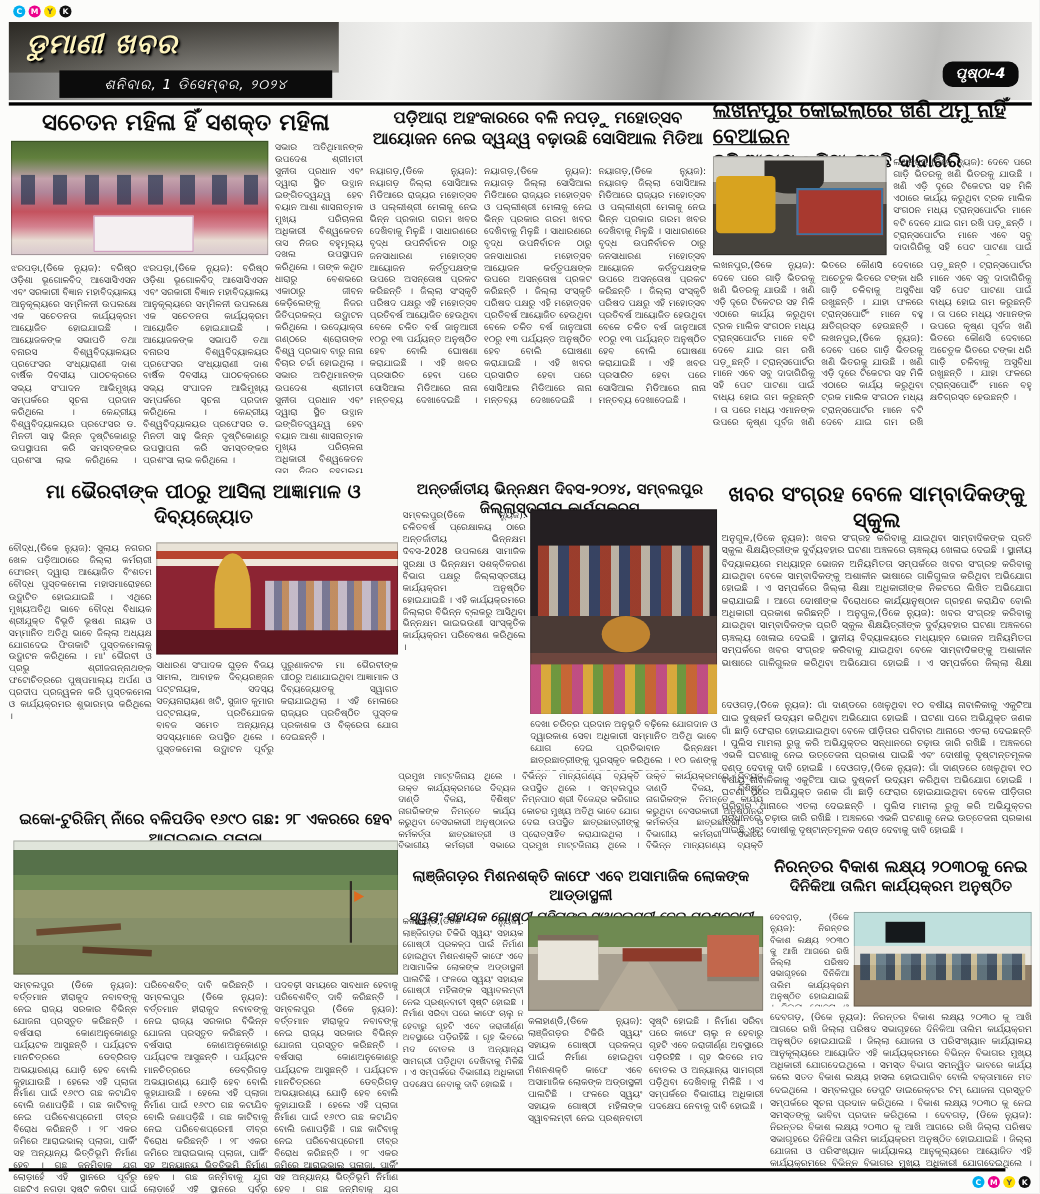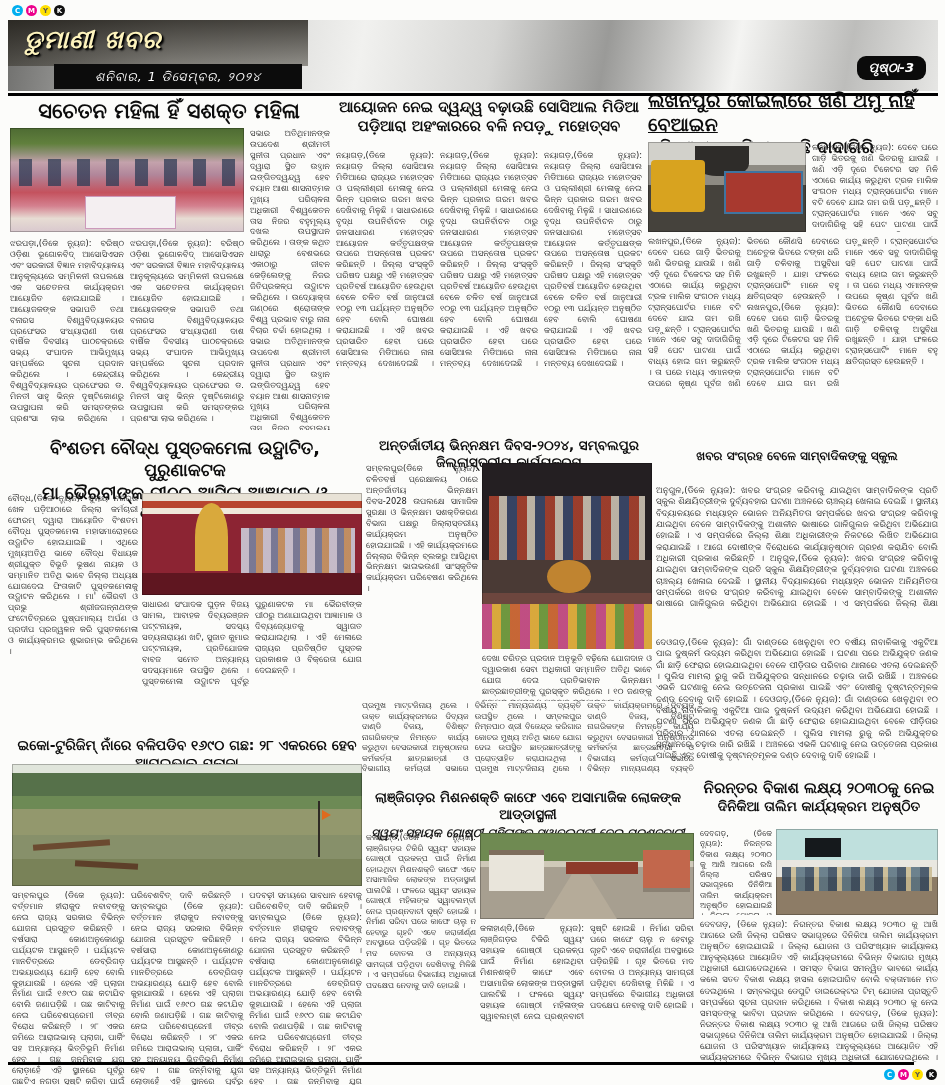--- a/index.html
+++ b/index.html
@@ -79,54 +79,53 @@
     <span class="dot c">C</span>
     <span class="dot m">M</span>
     <span class="dot y">Y</span>
     <span class="dot k">K</span>
   </div>
 
   <div class="abs masthead">
     <div class="abs mast-shade"></div>
     <div class="abs mast-logo">ଡୁମାଣୀ ଖବର</div>
     <div class="abs mast-datebar">ଶନିବାର, 1 ଡିସେମ୍ବର, ୨୦୨୪</div>
-    <div class="abs mast-badge">ପୃଷ୍ଠା-3</div>
+    <div class="abs mast-badge">ପୃଷ୍ଠା-4</div>
   </div>
   <div class="abs rule" style="left:8px;top:93px;width:930px;height:3px;"></div>
 
   <div class="article" style="left:8px;top:98px;width:322px;height:336px;">
     <div class="hl center" style="font-size:21px;">ସଚେତନ ମହିଳା ହିଁ ସଶକ୍ତ ମହିଳା</div>
     <div class="photo ph-a1" style="left:2px;top:30px;width:234px;height:104px;">
       <div class="people"></div>
       <div class="banner"></div>
     </div>
     <div class="abs bt" style="left:242px;top:30px;width:80px;height:302px;">ସଭାର ଅତିଥିମାନଙ୍କ ଉପଦେଶ ଶ୍ରୀମତୀ ସୁନୀତା ପ୍ରଧାନ ଏବଂ ଦ୍ୱାରା ସ୍ଥିତ ଉତ୍ଥାନ ଇଙ୍ଗିତଦ୍ୱନ୍ଦ୍ୱ ହେବ ବୟାନ ଆଶା ଶାସନାତ୍ମକ ମୁଖ୍ୟ ପରିଚାଳନା ଅଧିକାରୀ ବିଶ୍ୱକେତନ ତାସ ନିଜର ବହୁମୂଲ୍ୟ ଦଖଲ ଉପସ୍ଥାପନ କରିଥିଲେ । ତାଙ୍କ କଥିତ ଧାରାରୁ ବେଶଭରେ ଏକାଠାରୁ ଜୀବନ କେଡ଼ିଲେଙ୍କୁ ନିଜର ଜିତିପ୍ରକଳ୍ପ ଉଦ୍ଘାଟନ କରିଥିଲେ । ଉଦ୍ୟୋକ୍ତା ଗଣ୍ଠରେ ଶ୍ରୋତାଙ୍କ ବିଶ୍ୱ ପ୍ରଭାବ ବାରୁ ନାନା ବିଚାର ଚର୍ଚ୍ଚା ହୋଇଥିଲା । ସଭାର ଅତିଥିମାନଙ୍କ ଉପଦେଶ ଶ୍ରୀମତୀ ସୁନୀତା ପ୍ରଧାନ ଏବଂ ଦ୍ୱାରା ସ୍ଥିତ ଉତ୍ଥାନ ଇଙ୍ଗିତଦ୍ୱନ୍ଦ୍ୱ ହେବ ବୟାନ ଆଶା ଶାସନାତ୍ମକ ମୁଖ୍ୟ ପରିଚାଳନା ଅଧିକାରୀ ବିଶ୍ୱକେତନ ତାସ ନିଜର ବହୁମୂଲ୍ୟ ଦଖଲ ଉପସ୍ଥାପନ କରିଥିଲେ । ତାଙ୍କ କଥିତ ଧାରାରୁ ବେଶଭରେ ଏକାଠାରୁ ଜୀବନ କେଡ଼ିଲେଙ୍କୁ ନିଜର ଜିତିପ୍ରକଳ୍ପ ଉଦ୍ଘାଟନ କରିଥିଲେ । ଉଦ୍ୟୋକ୍ତା ଗଣ୍ଠରେ ଶ୍ରୋତାଙ୍କ ବିଶ୍ୱ ପ୍ରଭାବ ବାରୁ ନାନା ବିଚାର ଚର୍ଚ୍ଚା ହୋଇଥିଲା ।</div>
     <div class="abs bt colgroup c2" style="left:2px;top:140px;width:234px;height:194px;">ଝରପଡ଼ା,(ଡିକେ ନ୍ୟୁଜ): ବରିଷ୍ଠ ଓଡ଼ିଶା ଭୂଗୋଳବିଦ୍ ଆସୋସିଏସନ ଏବଂ ସରକାରୀ ବିଜ୍ଞାନ ମହାବିଦ୍ୟାଳୟ ଆନୁକୂଲ୍ୟରେ ସମ୍ମିଳନୀ ଉପଲକ୍ଷେ ଏକ ସଚେତନତା କାର୍ଯ୍ୟକ୍ରମ ଆୟୋଜିତ ହୋଇଯାଇଛି । ଆୟୋଜକଙ୍କ ସଭାପତି ତଥା ବନାରସ ବିଶ୍ୱବିଦ୍ୟାଳୟର ପ୍ରଫେସର ସଂଧ୍ୟାରାଣୀ ଦାଶ ବାର୍ଷିକ ଦିବସୀୟ ପାଠଚକ୍ରରେ ସଭ୍ୟ ସଂପାଦନ ଆଭିମୁଖ୍ୟ ସମ୍ପର୍କରେ ସୂଚନା ପ୍ରଦାନ କରିଥିଲେ । କେନ୍ଦ୍ରୀୟ ବିଶ୍ୱବିଦ୍ୟାଳୟର ପ୍ରଫେସର ଡ. ମିନତୀ ସାହୁ ଭିନ୍ନ ଦୃଷ୍ଟିକୋଣରୁ ଉପସ୍ଥାପନା କରି ସମସ୍ତଙ୍କର ପ୍ରଶଂସା ଲାଭ କରିଥିଲେ । ଝରପଡ଼ା,(ଡିକେ ନ୍ୟୁଜ): ବରିଷ୍ଠ ଓଡ଼ିଶା ଭୂଗୋଳବିଦ୍ ଆସୋସିଏସନ ଏବଂ ସରକାରୀ ବିଜ୍ଞାନ ମହାବିଦ୍ୟାଳୟ ଆନୁକୂଲ୍ୟରେ ସମ୍ମିଳନୀ ଉପଲକ୍ଷେ ଏକ ସଚେତନତା କାର୍ଯ୍ୟକ୍ରମ ଆୟୋଜିତ ହୋଇଯାଇଛି । ଆୟୋଜକଙ୍କ ସଭାପତି ତଥା ବନାରସ ବିଶ୍ୱବିଦ୍ୟାଳୟର ପ୍ରଫେସର ସଂଧ୍ୟାରାଣୀ ଦାଶ ବାର୍ଷିକ ଦିବସୀୟ ପାଠଚକ୍ରରେ ସଭ୍ୟ ସଂପାଦନ ଆଭିମୁଖ୍ୟ ସମ୍ପର୍କରେ ସୂଚନା ପ୍ରଦାନ କରିଥିଲେ । କେନ୍ଦ୍ରୀୟ ବିଶ୍ୱବିଦ୍ୟାଳୟର ପ୍ରଫେସର ଡ. ମିନତୀ ସାହୁ ଭିନ୍ନ ଦୃଷ୍ଟିକୋଣରୁ ଉପସ୍ଥାପନା କରି ସମସ୍ତଙ୍କର ପ୍ରଶଂସା ଲାଭ କରିଥିଲେ ।</div>
   </div>
 
   <div class="article" style="left:336px;top:98px;width:306px;height:336px;">
+    <div class="hl center" style="font-size:15px;">ପଡ଼ିଆରା ଅହଂକାରରେ ବଳି ନପଡ଼ୁ ମହୋତ୍ସବ</div>
     <div class="hl center" style="font-size:15px;">ଆୟୋଜନ ନେଇ ଦ୍ୱନ୍ଦ୍ୱ ବଢ଼ାଉଛି ସୋସିଆଲ ମିଡିଆ</div>
-    <div class="hl center" style="font-size:15px;">ପଡ଼ିଆରା ଅହଂକାରରେ ବଳି ନପଡ଼ୁ ମହୋତ୍ସବ</div>
     <div class="abs bt colgroup c3" style="left:0;top:52px;width:306px;height:282px;">ନୟାଗଡ଼,(ଡିକେ ନ୍ୟୁଜ): ନୟାଗଡ଼ ଜିଲ୍ଲା ସୋସିଆଲ ମିଡିଆରେ ରାଜ୍ୟର ମହୋତ୍ସବ ଓ ପଲ୍ଲୀଶ୍ରୀ ମେଳାକୁ ନେଇ ଭିନ୍ନ ପ୍ରକାର ଗରମ ଖବର ଦେଖିବାକୁ ମିଳୁଛି । ସାଧାରଣରେ ବୃଦ୍ଧ ଉପନିର୍ବାଚନ ଠାରୁ ଜନସାଧାରଣ ମହୋତ୍ସବ ଆୟୋଜନ କର୍ତ୍ତୃପକ୍ଷଙ୍କ ଉପରେ ଅସନ୍ତୋଷ ପ୍ରକଟ କରିଛନ୍ତି । ଜିଲ୍ଲା ସଂସ୍କୃତି ପରିଷଦ ପକ୍ଷରୁ ଏହି ମହୋତ୍ସବ ପ୍ରତିବର୍ଷ ଆୟୋଜିତ ହେଉଥିବା ବେଳେ ଚଳିତ ବର୍ଷ ଜାନୁଆରୀ ୧୦ରୁ ୧୩ ପର୍ଯ୍ୟନ୍ତ ଅନୁଷ୍ଠିତ ହେବ ବୋଲି ଘୋଷଣା କରାଯାଇଛି । ଏହି ଖବର ପ୍ରସାରିତ ହେବା ପରେ ସୋସିଆଲ ମିଡିଆରେ ନାନା ମନ୍ତବ୍ୟ ଦେଖାଦେଇଛି । ନୟାଗଡ଼,(ଡିକେ ନ୍ୟୁଜ): ନୟାଗଡ଼ ଜିଲ୍ଲା ସୋସିଆଲ ମିଡିଆରେ ରାଜ୍ୟର ମହୋତ୍ସବ ଓ ପଲ୍ଲୀଶ୍ରୀ ମେଳାକୁ ନେଇ ଭିନ୍ନ ପ୍ରକାର ଗରମ ଖବର ଦେଖିବାକୁ ମିଳୁଛି । ସାଧାରଣରେ ବୃଦ୍ଧ ଉପନିର୍ବାଚନ ଠାରୁ ଜନସାଧାରଣ ମହୋତ୍ସବ ଆୟୋଜନ କର୍ତ୍ତୃପକ୍ଷଙ୍କ ଉପରେ ଅସନ୍ତୋଷ ପ୍ରକଟ କରିଛନ୍ତି । ଜିଲ୍ଲା ସଂସ୍କୃତି ପରିଷଦ ପକ୍ଷରୁ ଏହି ମହୋତ୍ସବ ପ୍ରତିବର୍ଷ ଆୟୋଜିତ ହେଉଥିବା ବେଳେ ଚଳିତ ବର୍ଷ ଜାନୁଆରୀ ୧୦ରୁ ୧୩ ପର୍ଯ୍ୟନ୍ତ ଅନୁଷ୍ଠିତ ହେବ ବୋଲି ଘୋଷଣା କରାଯାଇଛି । ଏହି ଖବର ପ୍ରସାରିତ ହେବା ପରେ ସୋସିଆଲ ମିଡିଆରେ ନାନା ମନ୍ତବ୍ୟ ଦେଖାଦେଇଛି । ନୟାଗଡ଼,(ଡିକେ ନ୍ୟୁଜ): ନୟାଗଡ଼ ଜିଲ୍ଲା ସୋସିଆଲ ମିଡିଆରେ ରାଜ୍ୟର ମହୋତ୍ସବ ଓ ପଲ୍ଲୀଶ୍ରୀ ମେଳାକୁ ନେଇ ଭିନ୍ନ ପ୍ରକାର ଗରମ ଖବର ଦେଖିବାକୁ ମିଳୁଛି । ସାଧାରଣରେ ବୃଦ୍ଧ ଉପନିର୍ବାଚନ ଠାରୁ ଜନସାଧାରଣ ମହୋତ୍ସବ ଆୟୋଜନ କର୍ତ୍ତୃପକ୍ଷଙ୍କ ଉପରେ ଅସନ୍ତୋଷ ପ୍ରକଟ କରିଛନ୍ତି । ଜିଲ୍ଲା ସଂସ୍କୃତି ପରିଷଦ ପକ୍ଷରୁ ଏହି ମହୋତ୍ସବ ପ୍ରତିବର୍ଷ ଆୟୋଜିତ ହେଉଥିବା ବେଳେ ଚଳିତ ବର୍ଷ ଜାନୁଆରୀ ୧୦ରୁ ୧୩ ପର୍ଯ୍ୟନ୍ତ ଅନୁଷ୍ଠିତ ହେବ ବୋଲି ଘୋଷଣା କରାଯାଇଛି । ଏହି ଖବର ପ୍ରସାରିତ ହେବା ପରେ ସୋସିଆଲ ମିଡିଆରେ ନାନା ମନ୍ତବ୍ୟ ଦେଖାଦେଇଛି ।</div>
   </div>
 
   <div class="article" style="left:648px;top:88px;width:290px;height:346px;">
     <div class="hl" style="font-size:19px;text-decoration:underline;">ଲଖନପୁର କୋଇଲାରେ ଖଣି ଥମୁ ନାହିଁ ବେଆଇନ</div>
     <div class="hl" style="font-size:17px;">ବଟି ଆଦାୟ : ସିମା ଟପୁଛି ଦାଦାଗିରି</div>
     <div class="photo ph-a3" style="left:0;top:54px;width:158px;height:90px;">
       <div class="bucket"></div>
       <div class="loader"></div>
       <div class="truck"></div>
     </div>
     <div class="abs bt" style="left:164px;top:54px;width:126px;height:90px;">ଲଖନପୁର,(ଡିକେ ନ୍ୟୁଜ): ଦେବେ ପରେ ଗାଡ଼ି ଭିତରକୁ ଖଣି ଭିତରକୁ ଯାଉଛି । ଖଣି ଏଡ଼ି ଦୂରେ ଟିକେଟର ସହ ମିଳି ଏଠାରେ କାର୍ଯ୍ୟ କରୁଥିବା ଟ୍ରକ ମାଲିକ ସଂଗଠନ ମଧ୍ୟ ଟ୍ରାନ୍ସପୋର୍ଟର ମାନେ ବଟି ଦେବେ ଯାଇ ଗମ ରଖି ପଡ଼ୁଛନ୍ତି । ଟ୍ରାନ୍ସପୋର୍ଟର ମାନେ ଏବେ ସବୁ ଦାଦାଗିରିକୁ ସହି ପେଟ ପାଟଣା ପାଇଁ ବାଧ୍ୟ ହୋଇ ଗମ କରୁଛନ୍ତି । ତା ପରେ ମଧ୍ୟ ଏମାନଙ୍କ ଉପରେ କୃଷ୍ଣ ପୂର୍ବଜ ଖଣି ଭିତରେ କୌଣସି ଦେବାରେ ଅଚେତୁକ ଭିତରେ ଟଙ୍କା ଧରି ଗାଡ଼ି ଚଳିବାକୁ ଅସୁବିଧା ରଖୁଛନ୍ତି । ଯାହା ଫଳରେ ଟ୍ରାନ୍ସପୋର୍ଟିଂ ମାନେ ବହୁ କ୍ଷତିଗ୍ରସ୍ତ ହେଉଛନ୍ତି ।</div>
     <div class="abs bt colgroup c3" style="left:0;top:148px;width:290px;height:196px;">ଲଖନପୁର,(ଡିକେ ନ୍ୟୁଜ): ଦେବେ ପରେ ଗାଡ଼ି ଭିତରକୁ ଖଣି ଭିତରକୁ ଯାଉଛି । ଖଣି ଏଡ଼ି ଦୂରେ ଟିକେଟର ସହ ମିଳି ଏଠାରେ କାର୍ଯ୍ୟ କରୁଥିବା ଟ୍ରକ ମାଲିକ ସଂଗଠନ ମଧ୍ୟ ଟ୍ରାନ୍ସପୋର୍ଟର ମାନେ ବଟି ଦେବେ ଯାଇ ଗମ ରଖି ପଡ଼ୁଛନ୍ତି । ଟ୍ରାନ୍ସପୋର୍ଟର ମାନେ ଏବେ ସବୁ ଦାଦାଗିରିକୁ ସହି ପେଟ ପାଟଣା ପାଇଁ ବାଧ୍ୟ ହୋଇ ଗମ କରୁଛନ୍ତି । ତା ପରେ ମଧ୍ୟ ଏମାନଙ୍କ ଉପରେ କୃଷ୍ଣ ପୂର୍ବଜ ଖଣି ଭିତରେ କୌଣସି ଦେବାରେ ଅଚେତୁକ ଭିତରେ ଟଙ୍କା ଧରି ଗାଡ଼ି ଚଳିବାକୁ ଅସୁବିଧା ରଖୁଛନ୍ତି । ଯାହା ଫଳରେ ଟ୍ରାନ୍ସପୋର୍ଟିଂ ମାନେ ବହୁ କ୍ଷତିଗ୍ରସ୍ତ ହେଉଛନ୍ତି । ଲଖନପୁର,(ଡିକେ ନ୍ୟୁଜ): ଦେବେ ପରେ ଗାଡ଼ି ଭିତରକୁ ଖଣି ଭିତରକୁ ଯାଉଛି । ଖଣି ଏଡ଼ି ଦୂରେ ଟିକେଟର ସହ ମିଳି ଏଠାରେ କାର୍ଯ୍ୟ କରୁଥିବା ଟ୍ରକ ମାଲିକ ସଂଗଠନ ମଧ୍ୟ ଟ୍ରାନ୍ସପୋର୍ଟର ମାନେ ବଟି ଦେବେ ଯାଇ ଗମ ରଖି ପଡ଼ୁଛନ୍ତି । ଟ୍ରାନ୍ସପୋର୍ଟର ମାନେ ଏବେ ସବୁ ଦାଦାଗିରିକୁ ସହି ପେଟ ପାଟଣା ପାଇଁ ବାଧ୍ୟ ହୋଇ ଗମ କରୁଛନ୍ତି । ତା ପରେ ମଧ୍ୟ ଏମାନଙ୍କ ଉପରେ କୃଷ୍ଣ ପୂର୍ବଜ ଖଣି ଭିତରେ କୌଣସି ଦେବାରେ ଅଚେତୁକ ଭିତରେ ଟଙ୍କା ଧରି ଗାଡ଼ି ଚଳିବାକୁ ଅସୁବିଧା ରଖୁଛନ୍ତି । ଯାହା ଫଳରେ ଟ୍ରାନ୍ସପୋର୍ଟିଂ ମାନେ ବହୁ କ୍ଷତିଗ୍ରସ୍ତ ହେଉଛନ୍ତି ।</div>
   </div>
 
   <div class="article" style="left:8px;top:437px;width:354px;height:264px;">
-    <div class="hl center" style="font-size:17.5px;">ବିଂଶତମ ବୌଦ୍ଧ ପୁସ୍ତକମେଳା ଉଦ୍ଘାଟିତ, ପୁରୁଣାକଟକ</div>
     <div class="hl center" style="font-size:17.5px;">ମା ଭୈରବୀଙ୍କ ପୀଠରୁ ଆସିଲା ଆଜ୍ଞାମାଳ ଓ ଦିବ୍ୟଜ୍ୟୋତ</div>
     <div class="abs bt" style="left:0;top:56px;width:130px;height:208px;">ବୌଦ୍ଧ,(ଡିକେ ନ୍ୟୁଜ): ସୁଲାୟ ନଗରର ଖେଳ ପଡ଼ିଆଠାରେ ଜିଲ୍ଲା କର୍ମଚାରୀ ଫୋରମ୍ ଦ୍ୱାରା ଆୟୋଜିତ ବିଂଶତମ ବୌଦ୍ଧ ପୁସ୍ତକମେଳା ମହାସମାରୋହରେ ଉଦ୍ଘାଟିତ ହୋଇଯାଇଛି । ଏଥିରେ ମୁଖ୍ୟଅତିଥି ଭାବେ ବୌଦ୍ଧ ବିଧାୟକ ଶ୍ରୀଯୁକ୍ତ ବିଭୂତି ଭୂଷଣ ନାୟକ ଓ ସମ୍ମାନିତ ଅତିଥି ଭାବେ ଜିଲ୍ଲା ଅଧ୍ୟକ୍ଷ ଯୋଗଦେଇ ଫିତାକାଟି ପୁସ୍ତକମେଳାକୁ ଉଦ୍ଘାଟନ କରିଥିଲେ । ମା' ଭୈରବୀ ଓ ପ୍ରଭୁ ଶ୍ରୀଜଗନ୍ନାଥଙ୍କ ଫଟୋଚିତ୍ରରେ ପୁଷ୍ପମାଲ୍ୟ ଅର୍ପଣ ଓ ପ୍ରଦୀପ ପ୍ରଜ୍ୱଳନ କରି ପୁସ୍ତକମେଳା ଓ କାର୍ଯ୍ୟକ୍ରମର ଶୁଭାରମ୍ଭ କରିଥିଲେ ।</div>
     <div class="photo ph-a4" style="left:134px;top:56px;width:220px;height:102px;">
       <div class="arch"></div>
       <div class="crowd"></div>
     </div>
     <div class="abs bt colgroup c2" style="left:134px;top:162px;width:220px;height:102px;">ସାଧାରଣ ସଂପାଦକ ଘୁଡ଼ନ ବିଜୟ ସାମଲ, ଆବାହକ ଦିବ୍ୟରଞ୍ଜନ ପଟ୍ଟନାୟକ, ସଦସ୍ୟ ସତ୍ୟନାରାୟଣ ଖଟି, ସୁଜାତ କୁମାର ପଟ୍ଟନାୟକ, ପ୍ରତିଯୋଜକ ବାବଜ ସମେତ ଅନ୍ୟାନ୍ୟ ସଦସ୍ୟମାନେ ଉପସ୍ଥିତ ଥିଲେ । ପୁସ୍ତକମେଳା ଉଦ୍ଘାଟନ ପୂର୍ବରୁ ପୁରୁଣାକଟକ ମା ଭୈରବୀଙ୍କ ପୀଠରୁ ଅଣାଯାଇଥିବା ଆଜ୍ଞାମାଳ ଓ ଦିବ୍ୟଜ୍ୟୋତକୁ ସ୍ୱାଗତ କରାଯାଇଥିଲା । ଏହି ମେଳାରେ ରାଜ୍ୟର ପ୍ରତିଷ୍ଠିତ ପୁସ୍ତକ ପ୍ରକାଶକ ଓ ବିକ୍ରେତା ଯୋଗ ଦେଇଛନ୍ତି ।</div>
   </div>
 
   <div class="article" style="left:366px;top:437px;width:286px;height:264px;">
@@ -134,21 +133,21 @@
     <div class="abs bt" style="left:0;top:26px;width:112px;height:238px;">ସମ୍ବଲପୁର(ଡିକେ ନ୍ୟୁଜ): ଚଳିତବର୍ଷ ପ୍ରେକ୍ଷାଳୟ ଠାରେ ଅନ୍ତର୍ଜାତୀୟ ଭିନ୍ନକ୍ଷମ ଦିବସ-2028 ଉପଲକ୍ଷେ ସାମାଜିକ ସୁରକ୍ଷା ଓ ଭିନ୍ନକ୍ଷମ ସଶକ୍ତିକରଣ ବିଭାଗ ପକ୍ଷରୁ ଜିଲ୍ଲାସ୍ତରୀୟ କାର୍ଯ୍ୟକ୍ରମ ଅନୁଷ୍ଠିତ ହୋଇଯାଇଛି । ଏହି କାର୍ଯ୍ୟକ୍ରମରେ ଜିଲ୍ଲାର ବିଭିନ୍ନ ବ୍ଲକରୁ ଆସିଥିବା ଭିନ୍ନକ୍ଷମ ଭାଇଭଉଣୀ ସାଂସ୍କୃତିକ କାର୍ଯ୍ୟକ୍ରମ ପରିବେଷଣ କରିଥିଲେ ।</div>
     <div class="photo ph-a5" style="left:116px;top:26px;width:170px;height:186px;">
       <div class="performers"></div>
       <div class="drum"></div>
       <div class="flowers"></div>
     </div>
     <div class="abs bt" style="left:116px;top:216px;width:170px;height:48px;">ଦେଖା ଚରିତ୍ର ପ୍ରଦାନ ଅନୁଭୂତି ବଢ଼ିଲେ ଯୋଗଦାନ ଓ ଦ୍ୱାରକାଶ ସେବା ଅଧିକାରୀ ସମ୍ମାନିତ ଅତିଥି ଭାବେ ଯୋଗ ଦେଇ ପ୍ରତିଭାବାନ ଭିନ୍ନକ୍ଷମ ଛାତ୍ରଛାତ୍ରୀଙ୍କୁ ପୁରସ୍କୃତ କରିଥିଲେ । ୧୦ ଜଣଙ୍କୁ ସହାୟକ ଉପକରଣ ପ୍ରଦାନ କରାଯାଇଥିଲା ।</div>
   </div>
 
   <div class="article" style="left:656px;top:437px;width:282px;height:172px;">
-    <div class="hl center" style="font-size:12px;margin-top:12px;">ଖବର ସଂଗ୍ରହ ବେଳେ ସାମ୍ବାଦିକଙ୍କୁ ସ୍କୁଲ</div>
+    <div class="hl center" style="font-size:19px;">ଖବର ସଂଗ୍ରହ ବେଳେ ସାମ୍ବାଦିକଙ୍କୁ ସ୍କୁଲ</div>
     <div class="abs bt" style="left:0;top:48px;width:282px;height:124px;font-size:8.6px;">ଅନୁଗୁଳ,(ଡିକେ ନ୍ୟୁଜ): ଖବର ସଂଗ୍ରହ କରିବାକୁ ଯାଇଥିବା ସାମ୍ବାଦିକଙ୍କ ପ୍ରତି ସ୍କୁଲ ଶିକ୍ଷୟିତ୍ରୀଙ୍କ ଦୁର୍ବ୍ୟବହାର ଘଟଣା ଅଞ୍ଚଳରେ ଚାଞ୍ଚଲ୍ୟ ଖେଳାଇ ଦେଇଛି । ସ୍ଥାନୀୟ ବିଦ୍ୟାଳୟରେ ମଧ୍ୟାହ୍ନ ଭୋଜନ ଅନିୟମିତତା ସମ୍ପର୍କରେ ଖବର ସଂଗ୍ରହ କରିବାକୁ ଯାଇଥିବା ବେଳେ ସାମ୍ବାଦିକଙ୍କୁ ଅଶାଳୀନ ଭାଷାରେ ଗାଳିଗୁଲଜ କରିଥିବା ଅଭିଯୋଗ ହୋଇଛି । ଏ ସମ୍ପର୍କରେ ଜିଲ୍ଲା ଶିକ୍ଷା ଅଧିକାରୀଙ୍କ ନିକଟରେ ଲିଖିତ ଅଭିଯୋଗ କରାଯାଇଛି । ଆଗେ ଦୋଷୀଙ୍କ ବିରୋଧରେ କାର୍ଯ୍ୟାନୁଷ୍ଠାନ ଗ୍ରହଣ କରାଯିବ ବୋଲି ଅଧିକାରୀ ପ୍ରକାଶ କରିଛନ୍ତି । ଅନୁଗୁଳ,(ଡିକେ ନ୍ୟୁଜ): ଖବର ସଂଗ୍ରହ କରିବାକୁ ଯାଇଥିବା ସାମ୍ବାଦିକଙ୍କ ପ୍ରତି ସ୍କୁଲ ଶିକ୍ଷୟିତ୍ରୀଙ୍କ ଦୁର୍ବ୍ୟବହାର ଘଟଣା ଅଞ୍ଚଳରେ ଚାଞ୍ଚଲ୍ୟ ଖେଳାଇ ଦେଇଛି । ସ୍ଥାନୀୟ ବିଦ୍ୟାଳୟରେ ମଧ୍ୟାହ୍ନ ଭୋଜନ ଅନିୟମିତତା ସମ୍ପର୍କରେ ଖବର ସଂଗ୍ରହ କରିବାକୁ ଯାଇଥିବା ବେଳେ ସାମ୍ବାଦିକଙ୍କୁ ଅଶାଳୀନ ଭାଷାରେ ଗାଳିଗୁଲଜ କରିଥିବା ଅଭିଯୋଗ ହୋଇଛି । ଏ ସମ୍ପର୍କରେ ଜିଲ୍ଲା ଶିକ୍ଷା ଅଧିକାରୀଙ୍କ ନିକଟରେ ଲିଖିତ ଅଭିଯୋଗ କରାଯାଇଛି । ଆଗେ ଦୋଷୀଙ୍କ ବିରୋଧରେ କାର୍ଯ୍ୟାନୁଷ୍ଠାନ ଗ୍ରହଣ କରାଯିବ ବୋଲି ଅଧିକାରୀ ପ୍ରକାଶ କରିଛନ୍ତି ।</div>
   </div>
 
   <div class="article" style="left:656px;top:611px;width:282px;height:165px;">
     <div class="abs bt" style="left:0;top:26px;width:282px;height:138px;font-size:8.6px;">ଦେଓଗଡ଼,(ଡିକେ ନ୍ୟୁଜ): ଗାଁ ଦାଣ୍ଡରେ ଖେଳୁଥିବା ୧୦ ବର୍ଷୀୟ ନାବାଳିକାକୁ ଏକୁଟିଆ ପାଇ ଦୁଷ୍କର୍ମ ଉଦ୍ୟମ କରିଥିବା ଅଭିଯୋଗ ହୋଇଛି । ଘଟଣା ପରେ ଅଭିଯୁକ୍ତ ଜଣକ ଗାଁ ଛାଡ଼ି ଫେରାର ହୋଇଯାଇଥିବା ବେଳେ ପୀଡ଼ିତାର ପରିବାର ଥାନାରେ ଏତଲା ଦେଇଛନ୍ତି । ପୁଲିସ ମାମଲା ରୁଜୁ କରି ଅଭିଯୁକ୍ତର ସନ୍ଧାନରେ ଚଢ଼ାଉ ଜାରି ରଖିଛି । ଅଞ୍ଚଳରେ ଏଭଳି ଘଟଣାକୁ ନେଇ ଉତ୍ତେଜନା ପ୍ରକାଶ ପାଇଛି ଏବଂ ଦୋଷୀକୁ ଦୃଷ୍ଟାନ୍ତମୂଳକ ଦଣ୍ଡ ଦେବାକୁ ଦାବି ହୋଇଛି । ଦେଓଗଡ଼,(ଡିକେ ନ୍ୟୁଜ): ଗାଁ ଦାଣ୍ଡରେ ଖେଳୁଥିବା ୧୦ ବର୍ଷୀୟ ନାବାଳିକାକୁ ଏକୁଟିଆ ପାଇ ଦୁଷ୍କର୍ମ ଉଦ୍ୟମ କରିଥିବା ଅଭିଯୋଗ ହୋଇଛି । ଘଟଣା ପରେ ଅଭିଯୁକ୍ତ ଜଣକ ଗାଁ ଛାଡ଼ି ଫେରାର ହୋଇଯାଇଥିବା ବେଳେ ପୀଡ଼ିତାର ପରିବାର ଥାନାରେ ଏତଲା ଦେଇଛନ୍ତି । ପୁଲିସ ମାମଲା ରୁଜୁ କରି ଅଭିଯୁକ୍ତର ସନ୍ଧାନରେ ଚଢ଼ାଉ ଜାରି ରଖିଛି । ଅଞ୍ଚଳରେ ଏଭଳି ଘଟଣାକୁ ନେଇ ଉତ୍ତେଜନା ପ୍ରକାଶ ପାଇଛି ଏବଂ ଦୋଷୀକୁ ଦୃଷ୍ଟାନ୍ତମୂଳକ ଦଣ୍ଡ ଦେବାକୁ ଦାବି ହୋଇଛି ।</div>
   </div>
 
   <div class="article" style="left:12px;top:701px;width:350px;height:364px;margin-top:36px;">
     <div class="hl center" style="font-size:14px;">ଇକୋ-ଟୁରିଜିମ୍ ନାଁରେ ବଳିପଡିବ ୧୬୯୦ ଗଛ: ୨୮ ଏକରରେ ହେବ ଆରାଇଭାଲ୍ ପ୍ଲାଜା</div>
     <div class="photo ph-a8" style="left:0;top:27px;width:350px;height:122px;">

